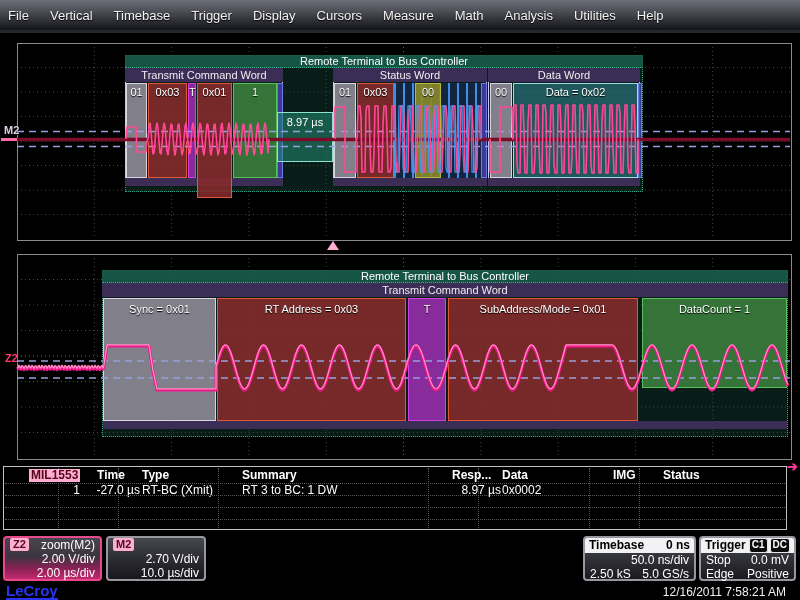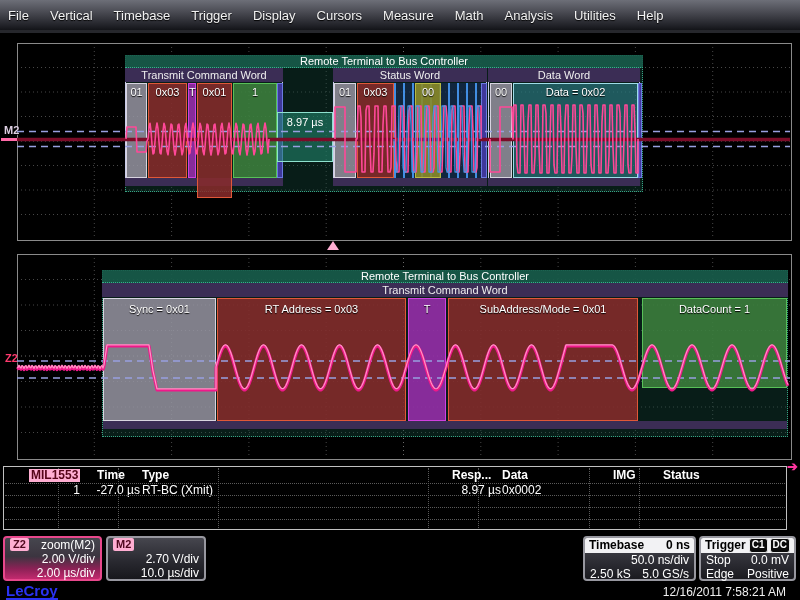--- a/index.html
+++ b/index.html
@@ -210,28 +210,30 @@
     <div class="tvsep" style="left: 54px;"></div>
     <div class="tvsep" style="left: 114px;"></div>
     <div class="tvsep" style="left: 214px;"></div>
     <div class="tvsep" style="left: 424px;"></div>
     <div class="tvsep" style="left: 474px;"></div>
     <div class="tvsep" style="left: 585px;"></div>
     <div class="tvsep" style="left: 635px;"></div>
     <div class="tcell thead" style="left: 2px; top: 2px; width: 51px;"><div class="decoder-badge" style="position: static; display: inline-block;">MIL1553</div></div>
     <div class="tcell thead" style="left: 55px; top: 2px; width: 58px; text-align: center;">Time</div>
     <div class="tcell thead" style="left: 115px; top: 2px; width: 98px;">Type</div>
+    <div class="tcell thead" style="left: 215px; top: 2px; width: 208px;">Summary</div>
     <div class="tcell thead" style="left: 425px; top: 2px; width: 49px;">Resp...</div>
     <div class="tcell thead" style="left: 475px; top: 2px; width: 109px;">Data</div>
     <div class="tcell thead" style="left: 586px; top: 2px; width: 48px;">IMG</div>
     <div class="tcell thead" style="left: 636px; top: 2px; width: 146px;">Status</div>
     <div class="tsep" style="top: 16px;"></div>
     <div class="tcell" style="left: 2px; top: 17px; width: 51px; text-align: right;">1</div>
     <div class="tcell" style="left: 55px; top: 17px; width: 58px; text-align: right;">-27.0 µs</div>
     <div class="tcell" style="left: 115px; top: 17px; width: 98px; text-align: left;">RT-BC  (Xmit)</div>
+    <div class="tcell" style="left: 215px; top: 17px; width: 208px; text-align: left;">RT  3 to BC: 1 DW</div>
     <div class="tcell" style="left: 425px; top: 17px; width: 49px; text-align: right;">8.97 µs</div>
     <div class="tcell" style="left: 475px; top: 17px; width: 109px; text-align: left;">0x0002</div>
     <div class="tcell" style="left: 586px; top: 17px; width: 48px; text-align: left;"></div>
     <div class="tcell" style="left: 636px; top: 17px; width: 146px; text-align: left;"></div>
     <div class="tsep" style="top: 28px;"></div>
     <div class="tsep" style="top: 40px;"></div>
     <div class="tsep" style="top: 52px;"></div>
   </div>
 <div id="tbl-arrow" class="abs">➔</div>
 

